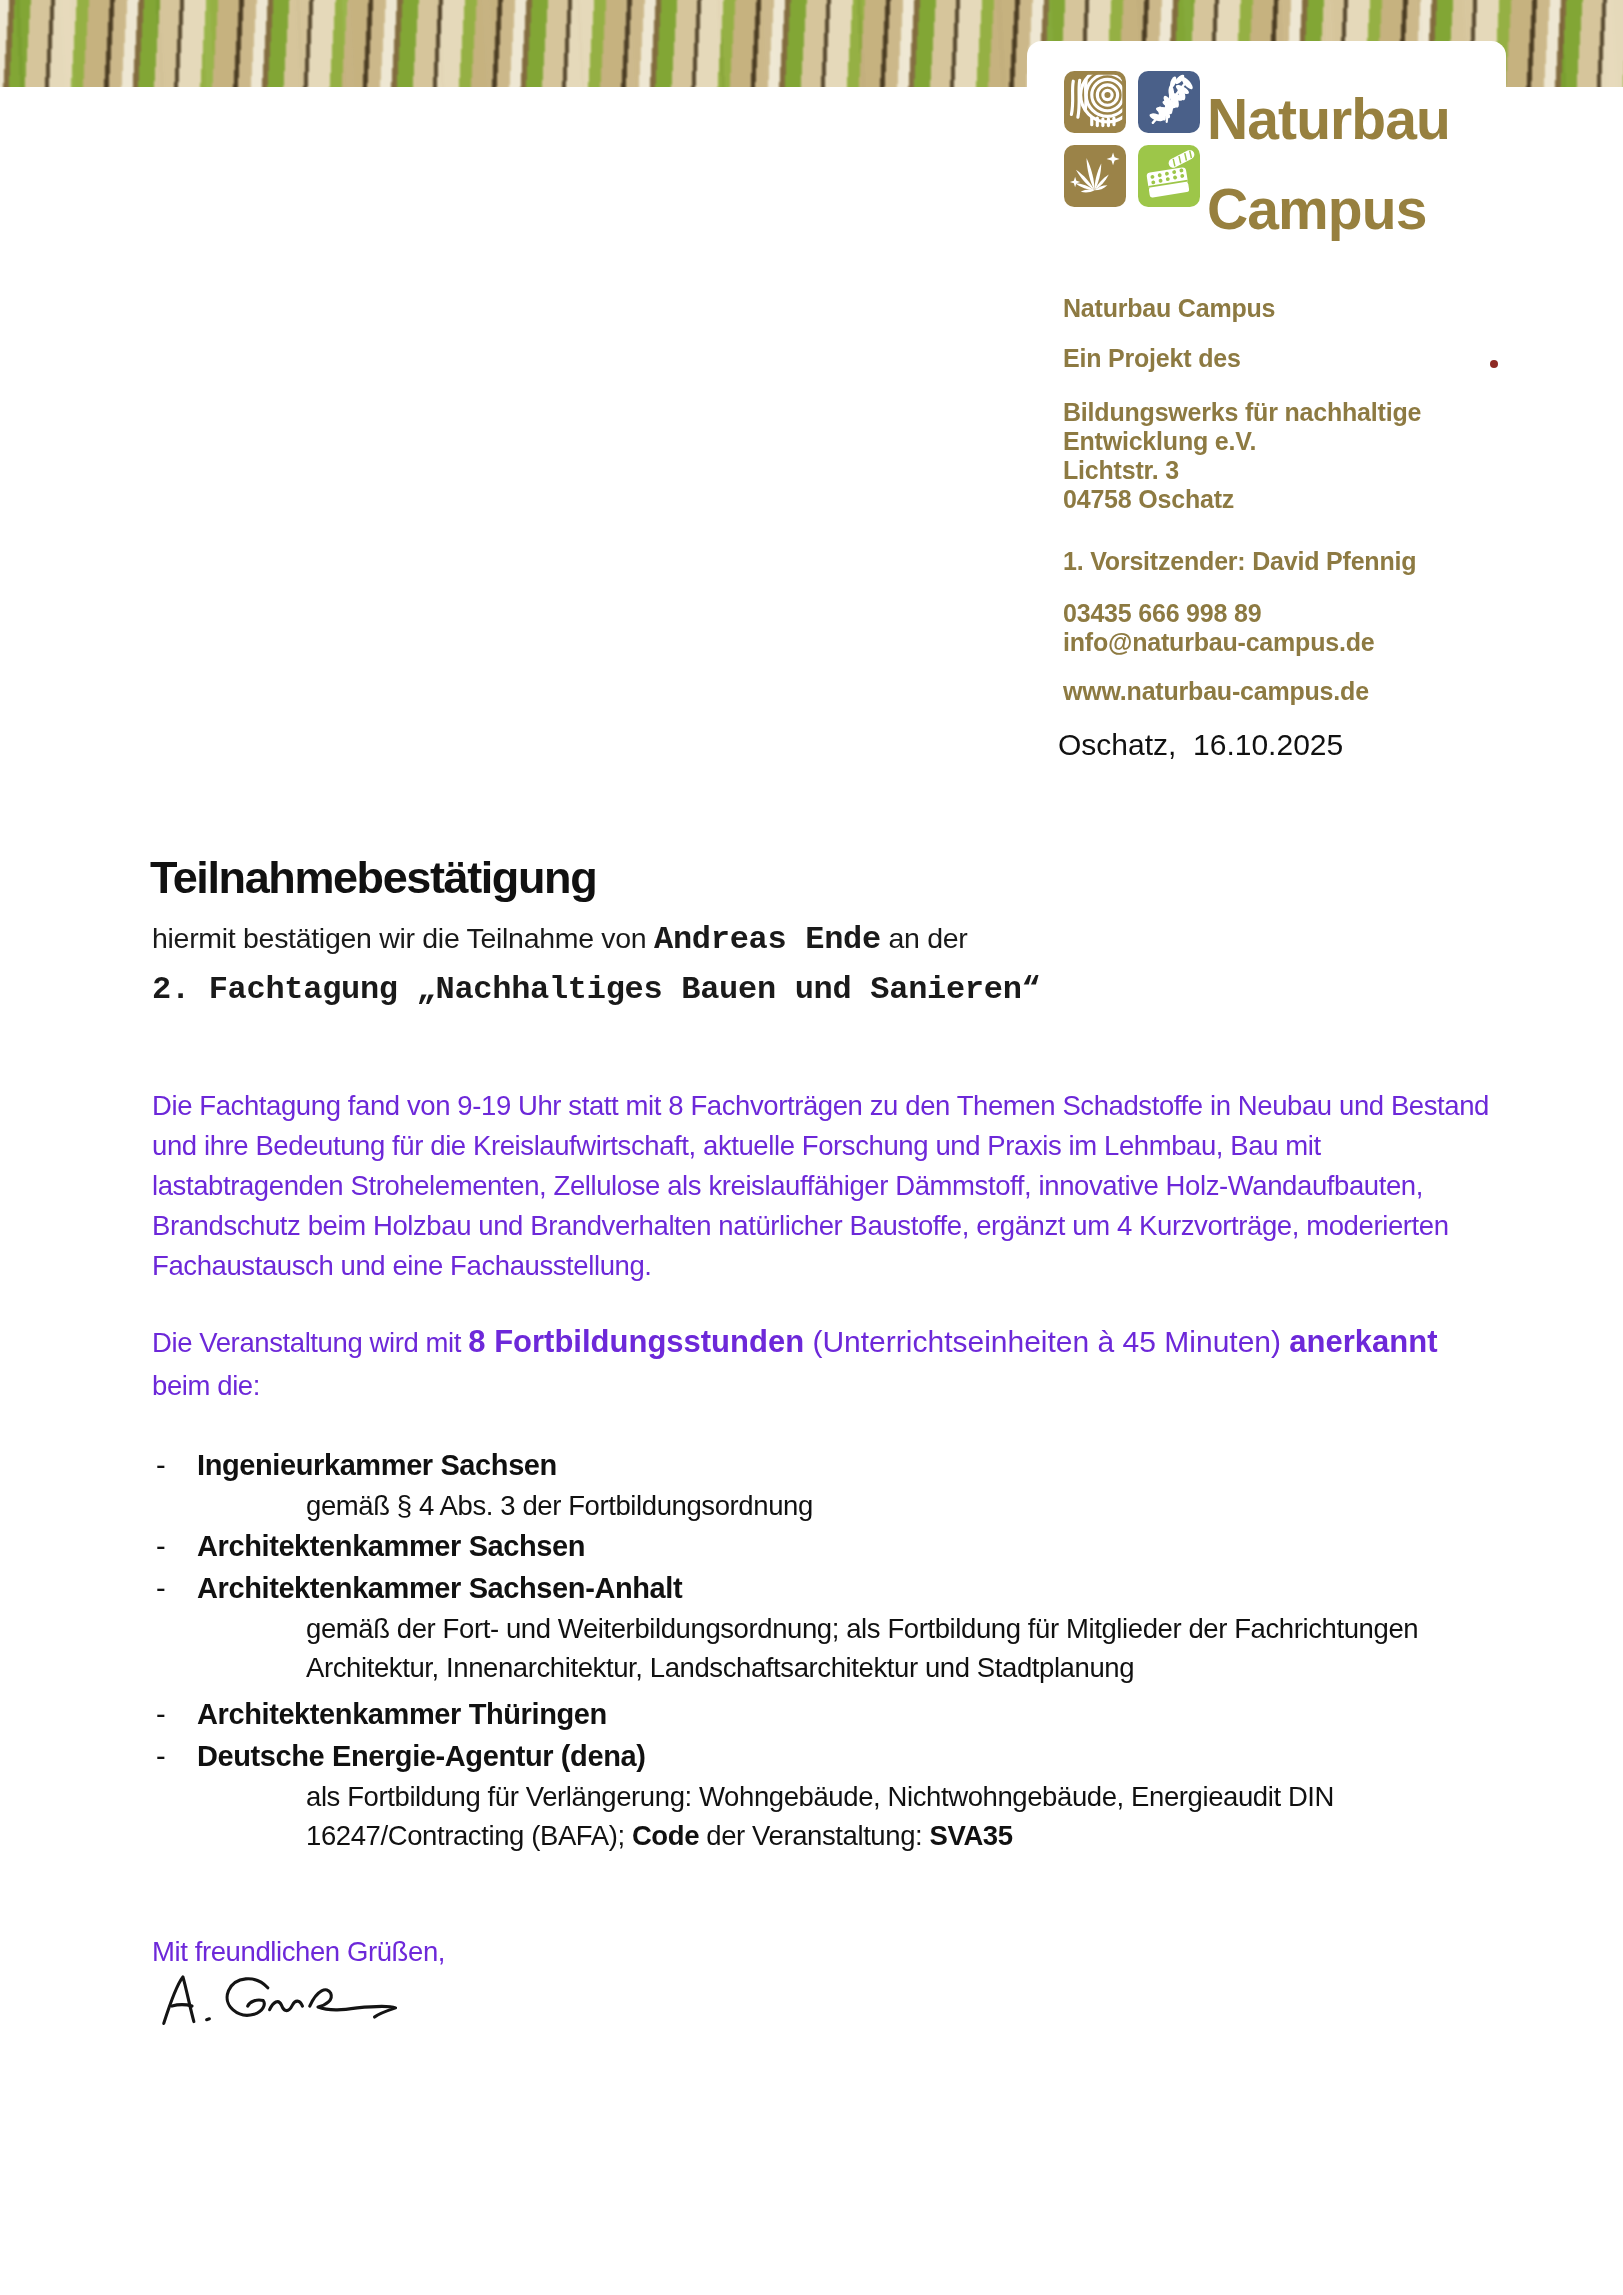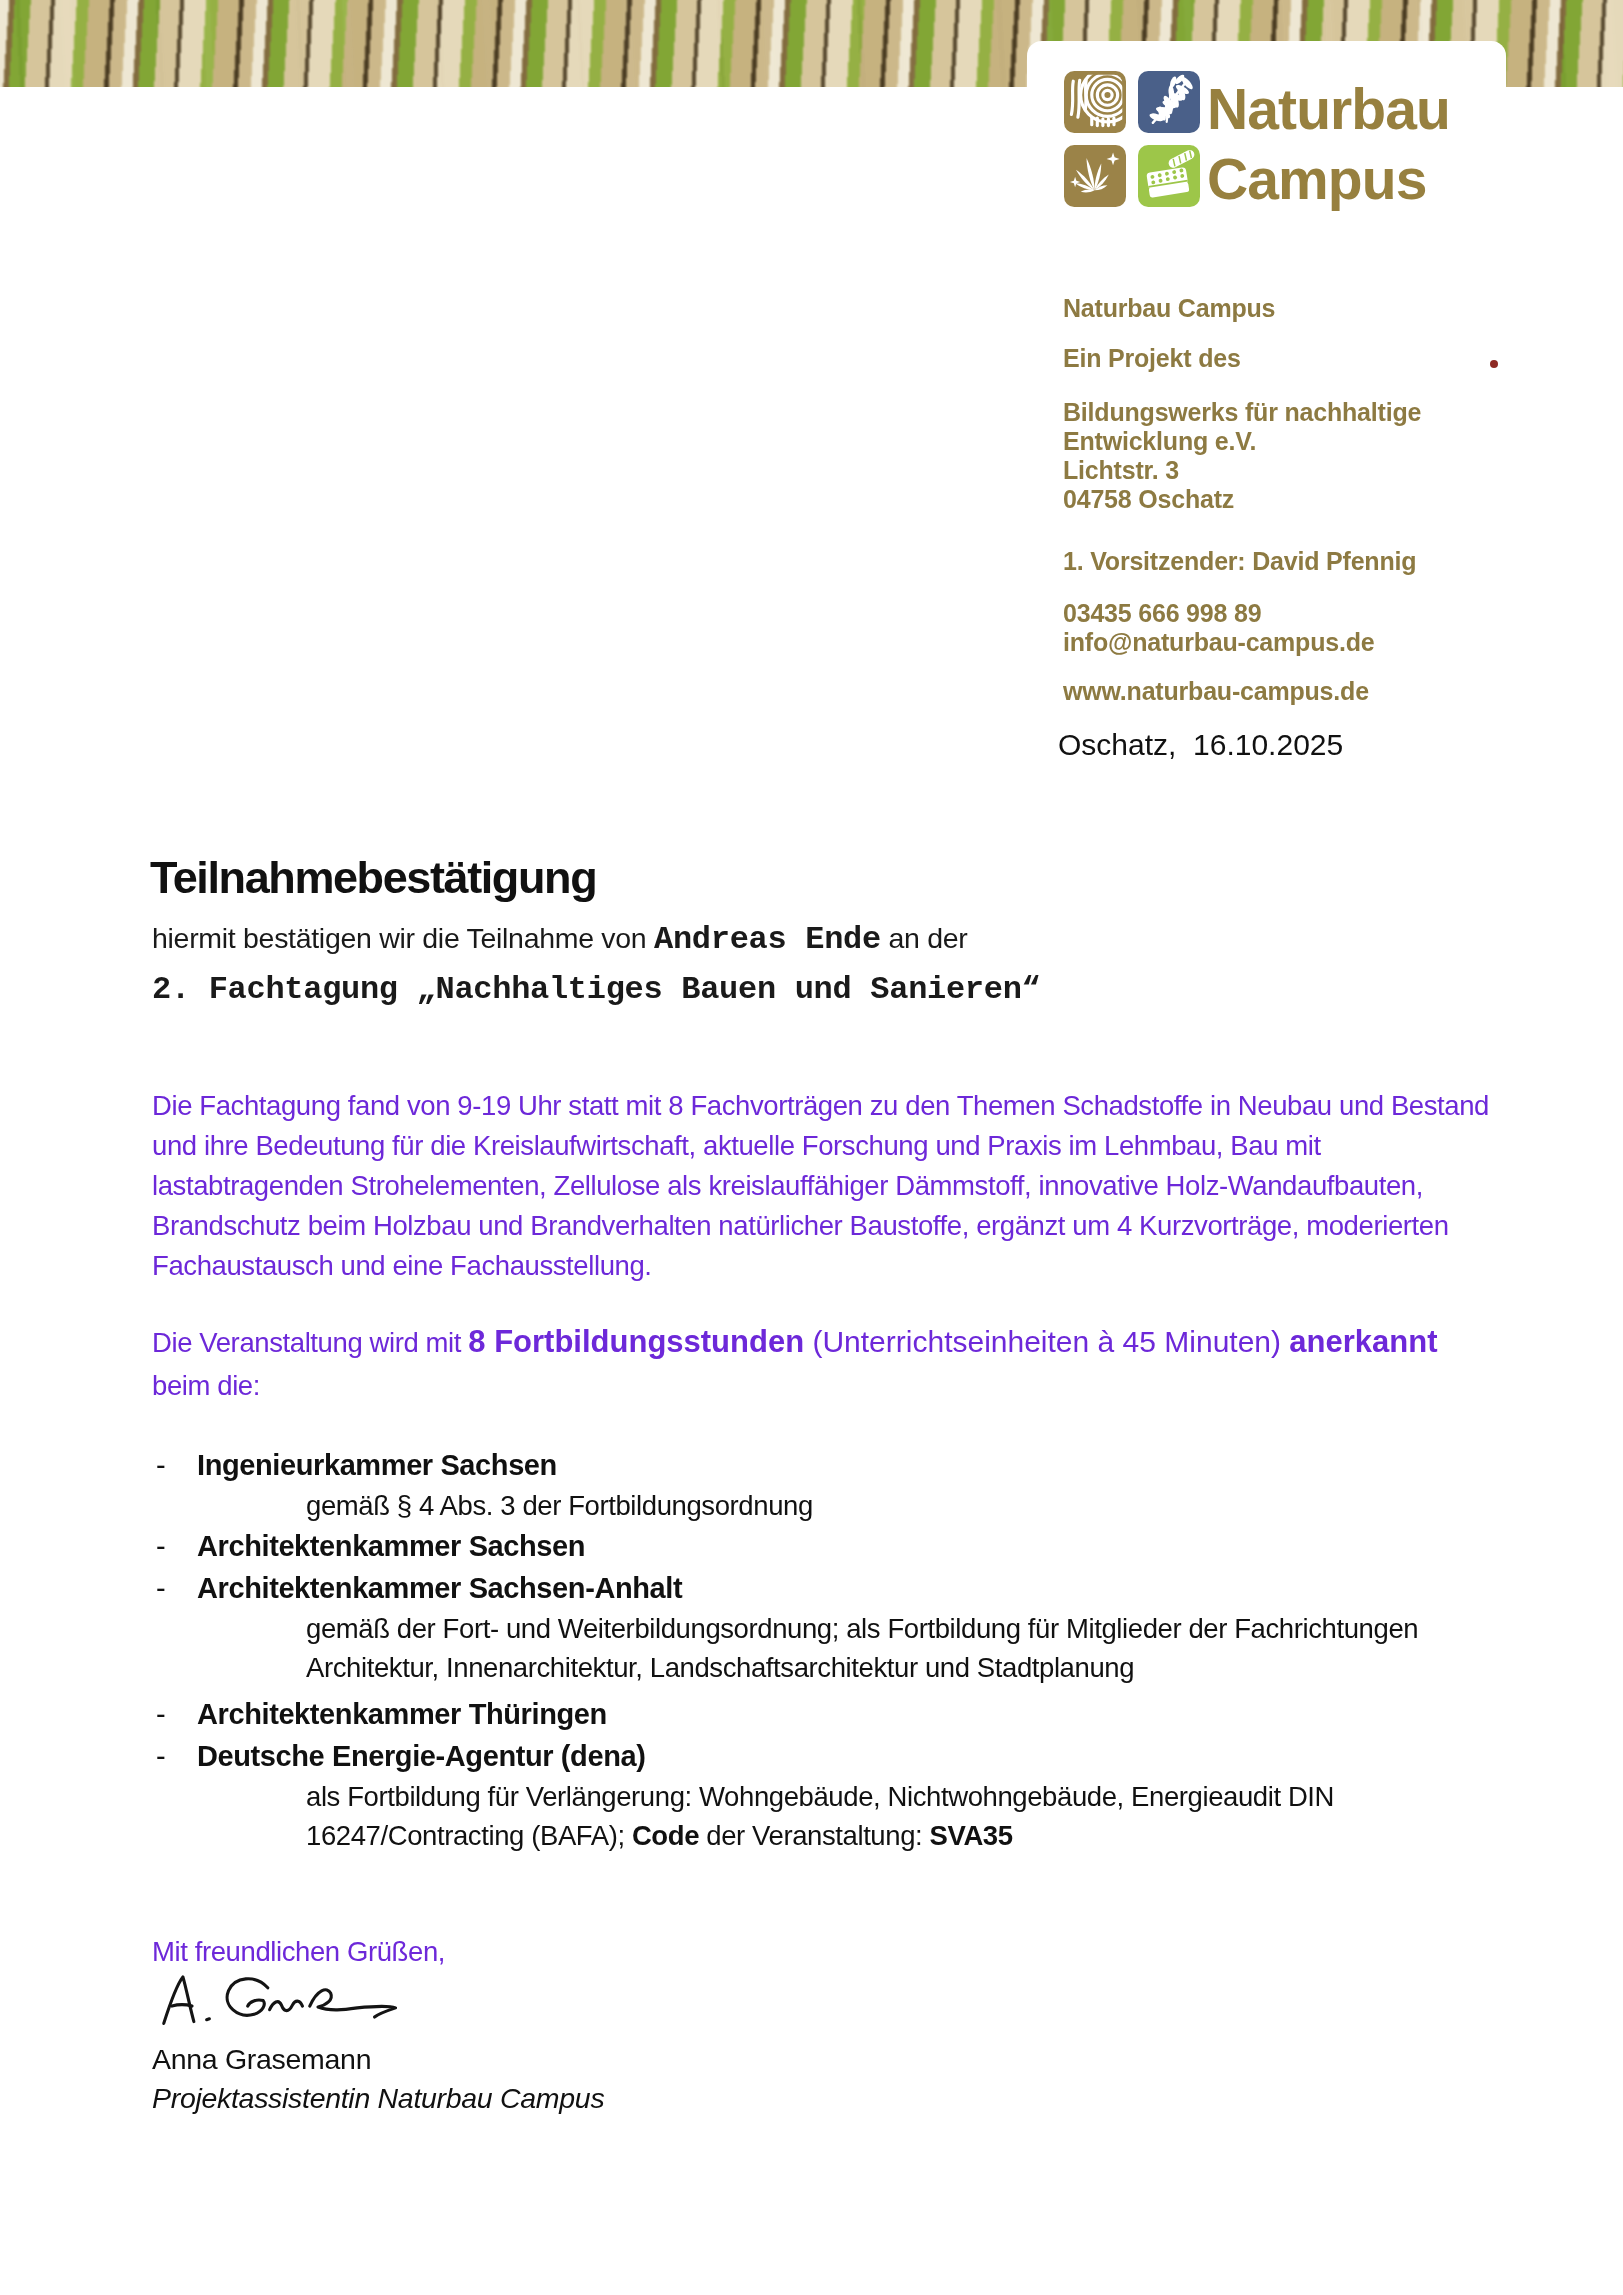--- a/index.html
+++ b/index.html
@@ -29,21 +29,21 @@
         transparent 43px 85px,
         rgba(255,255,255,.4) 85px 93px,
         transparent 93px 140px);
     filter:blur(1.2px);
   }
   
   .logo-card{position:absolute;left:1027px;top:41px;width:479px;height:197px;background:#fff;border-radius:14.7px;}
   .logo-grid{position:absolute;left:37px;top:30px;width:135px;height:135px;
     display:grid;grid-template-columns:62px 62px;grid-template-rows:62px 62px;gap:12px;}
   .logo-wordmark{position:absolute;left:180px;top:33px;font-weight:bold;color:var(--gold-logo);
-    font-size:57px;line-height:70px;letter-spacing:-0.9px;white-space:pre;}
+    font-size:57px;line-height:90px;letter-spacing:-0.9px;white-space:pre;}
   
   .contact{position:absolute;left:1063px;top:294px;width:459px;
     color:var(--gold-text);font-weight:bold;font-size:25px;line-height:29px;letter-spacing:-0.2px;}
   .contact .gap-s{margin-top:21px;}
   .contact .gap-m{margin-top:25px;}
   .contact .gap-l{margin-top:33px;}
   .contact .gap-p{margin-top:23px;}
   .contact .gap-w{margin-top:20px;}
   .red-dot{position:absolute;left:1490px;top:360px;width:8.3px;height:8.3px;border-radius:50%;background:var(--red-dot);}
   .dateline{position:absolute;left:1058px;top:728px;font-size:30px;color:#111;white-space:pre;}
@@ -247,19 +247,15 @@
     <g stroke="#141414" stroke-width="3.4" fill="none" stroke-linecap="round" stroke-linejoin="round">
       <path d="M10,64 C17,42 24,22 31,13 C35,27 39,48 43,62"></path>
       <path d="M19,45 C26,43 34,43 41,45"></path>
       <path d="M57,60 l3,-1"></path>
       <path d="M124,25 C110,10 88,13 81,28 C74,45 92,59 109,54 C119,51 122,43 119,39 C112,37 104,40 102,45"></path>
       <path d="M126,49 C130,40 136,37 139,44 C142,52 147,52 151,44 C154,38 159,38 162,45"></path>
       <path d="M170,45 C178,27 189,23 193,31 C196,38 188,44 179,46 C192,51 208,49 222,47 C242,45 256,44 264,47 C255,50 246,53 241,57"></path>
     </g>
   </svg>
 
-  <div class="signer">
-    <div>Anna Grasemann</div>
-    <div class="role">Projektassistentin Naturbau Campus</div>
-  </div>
 
 </div>
 
 
 </body></html>

